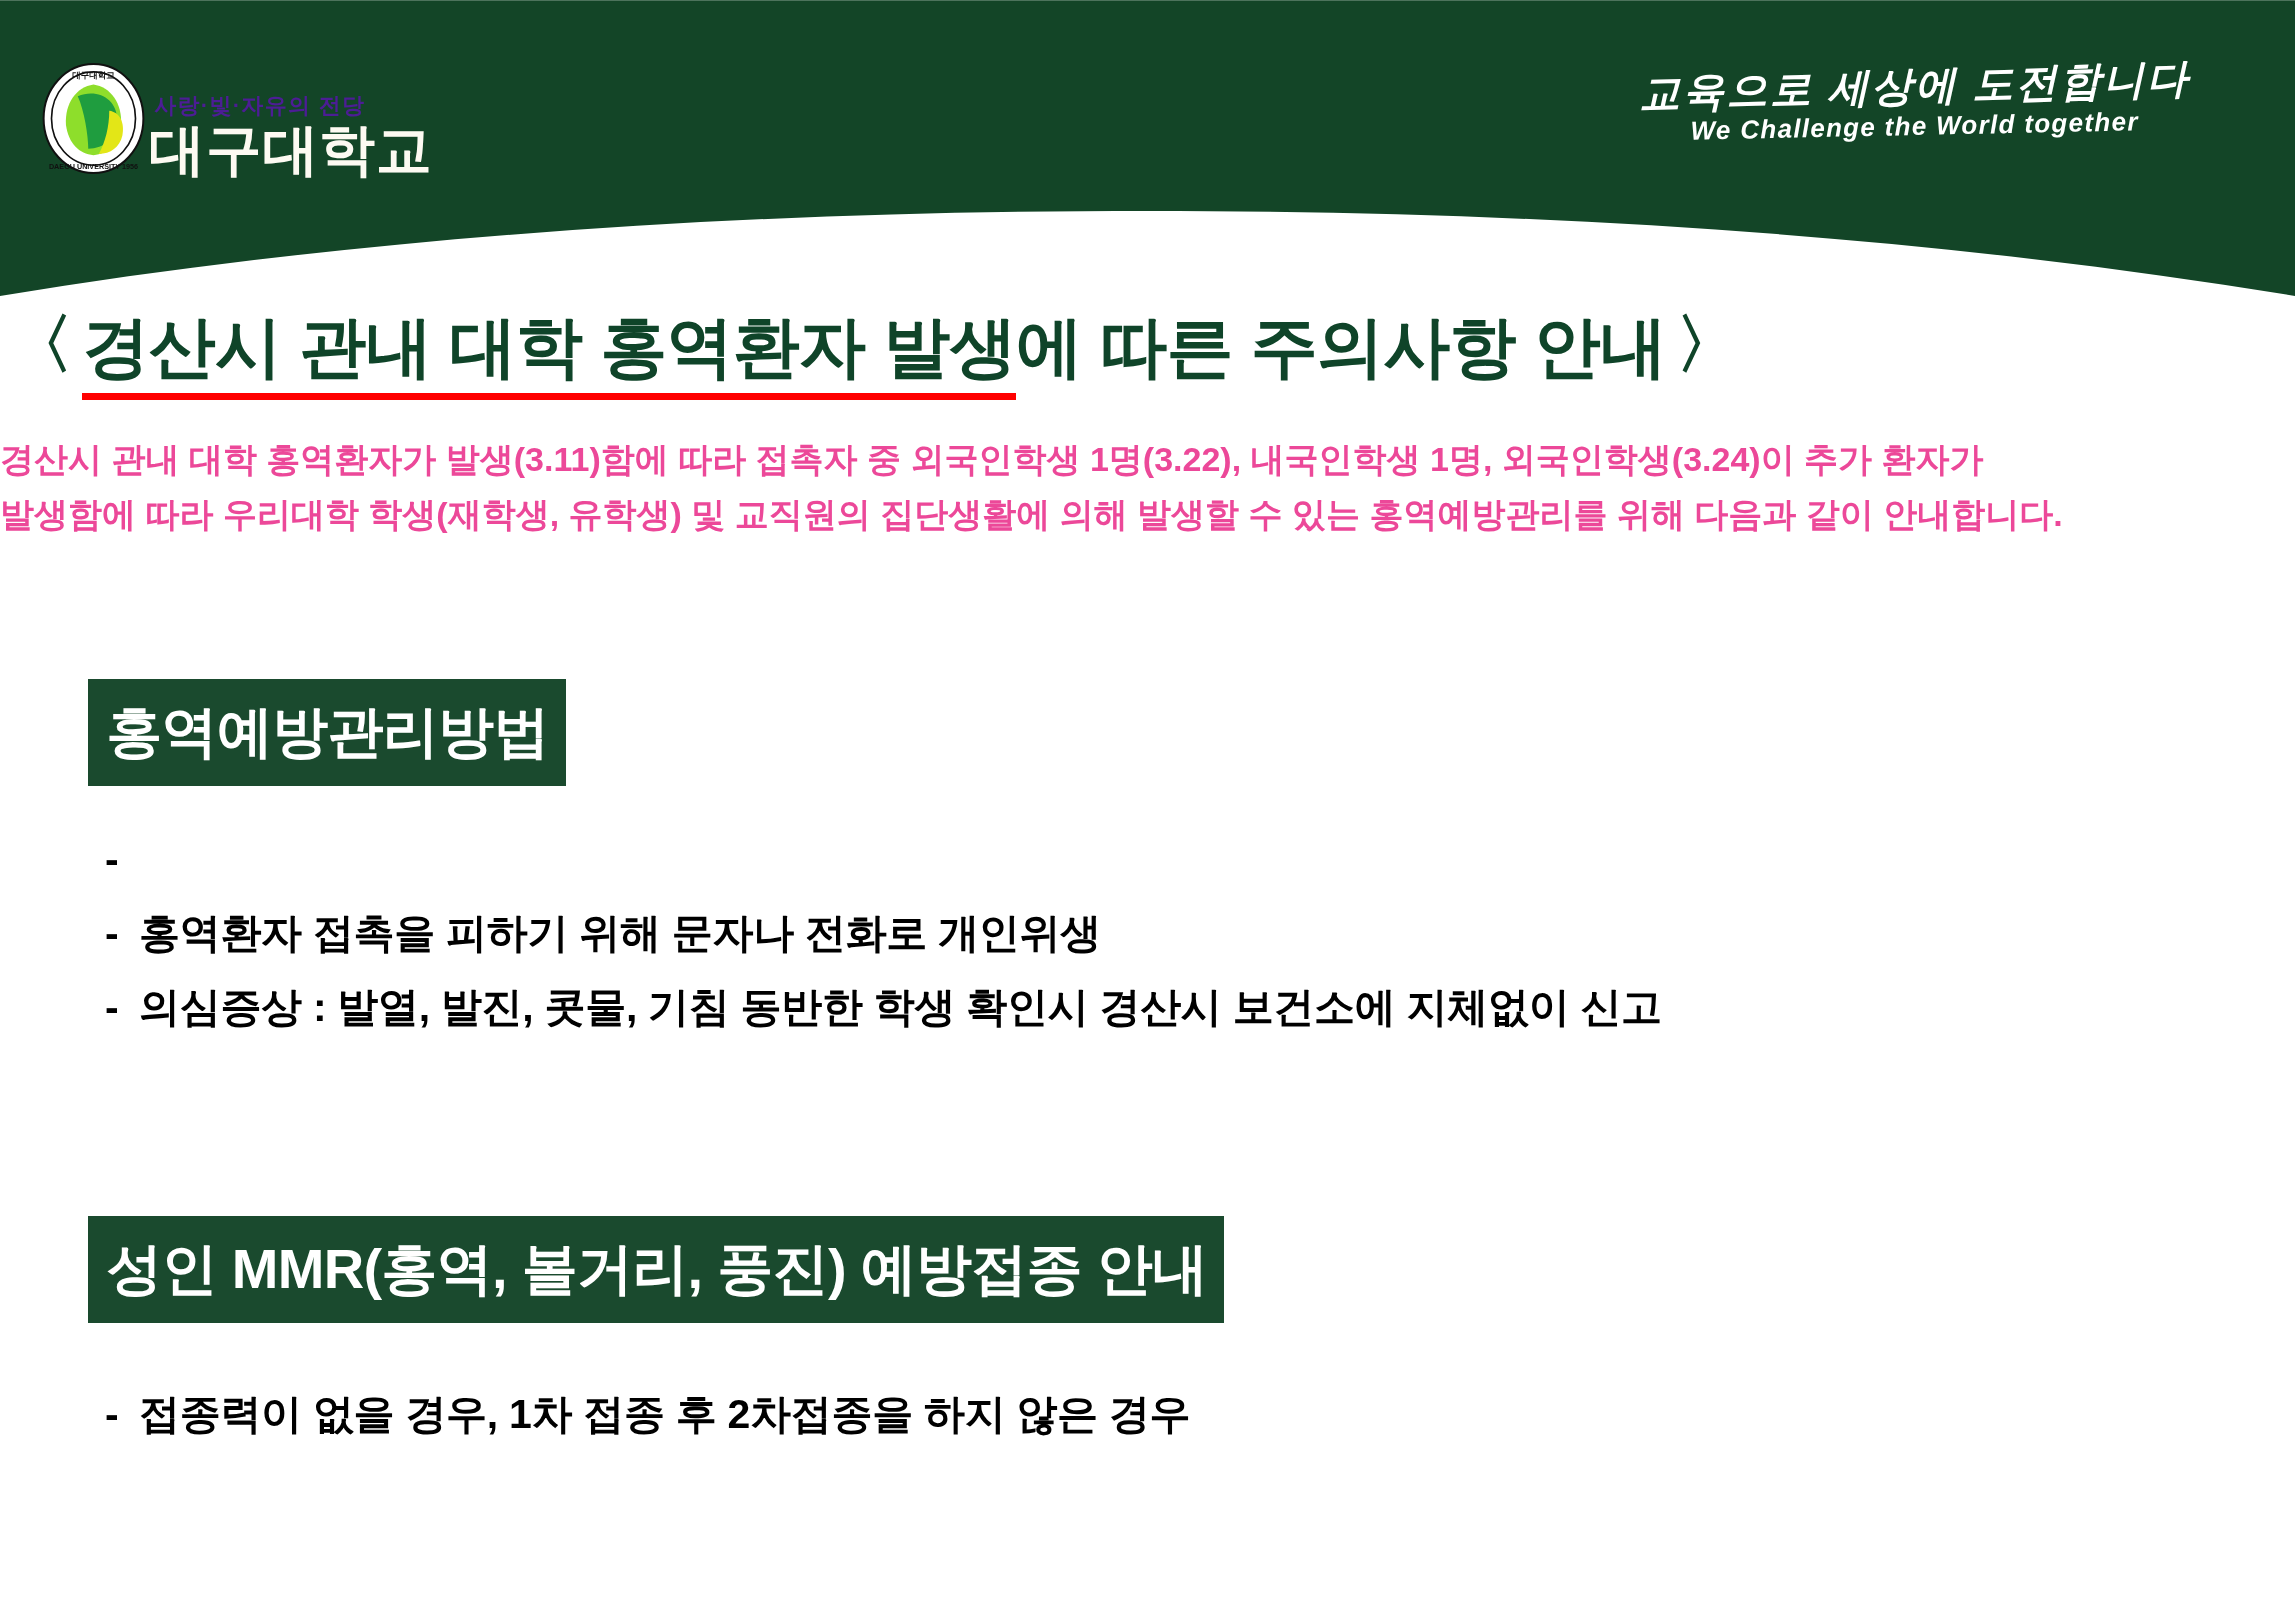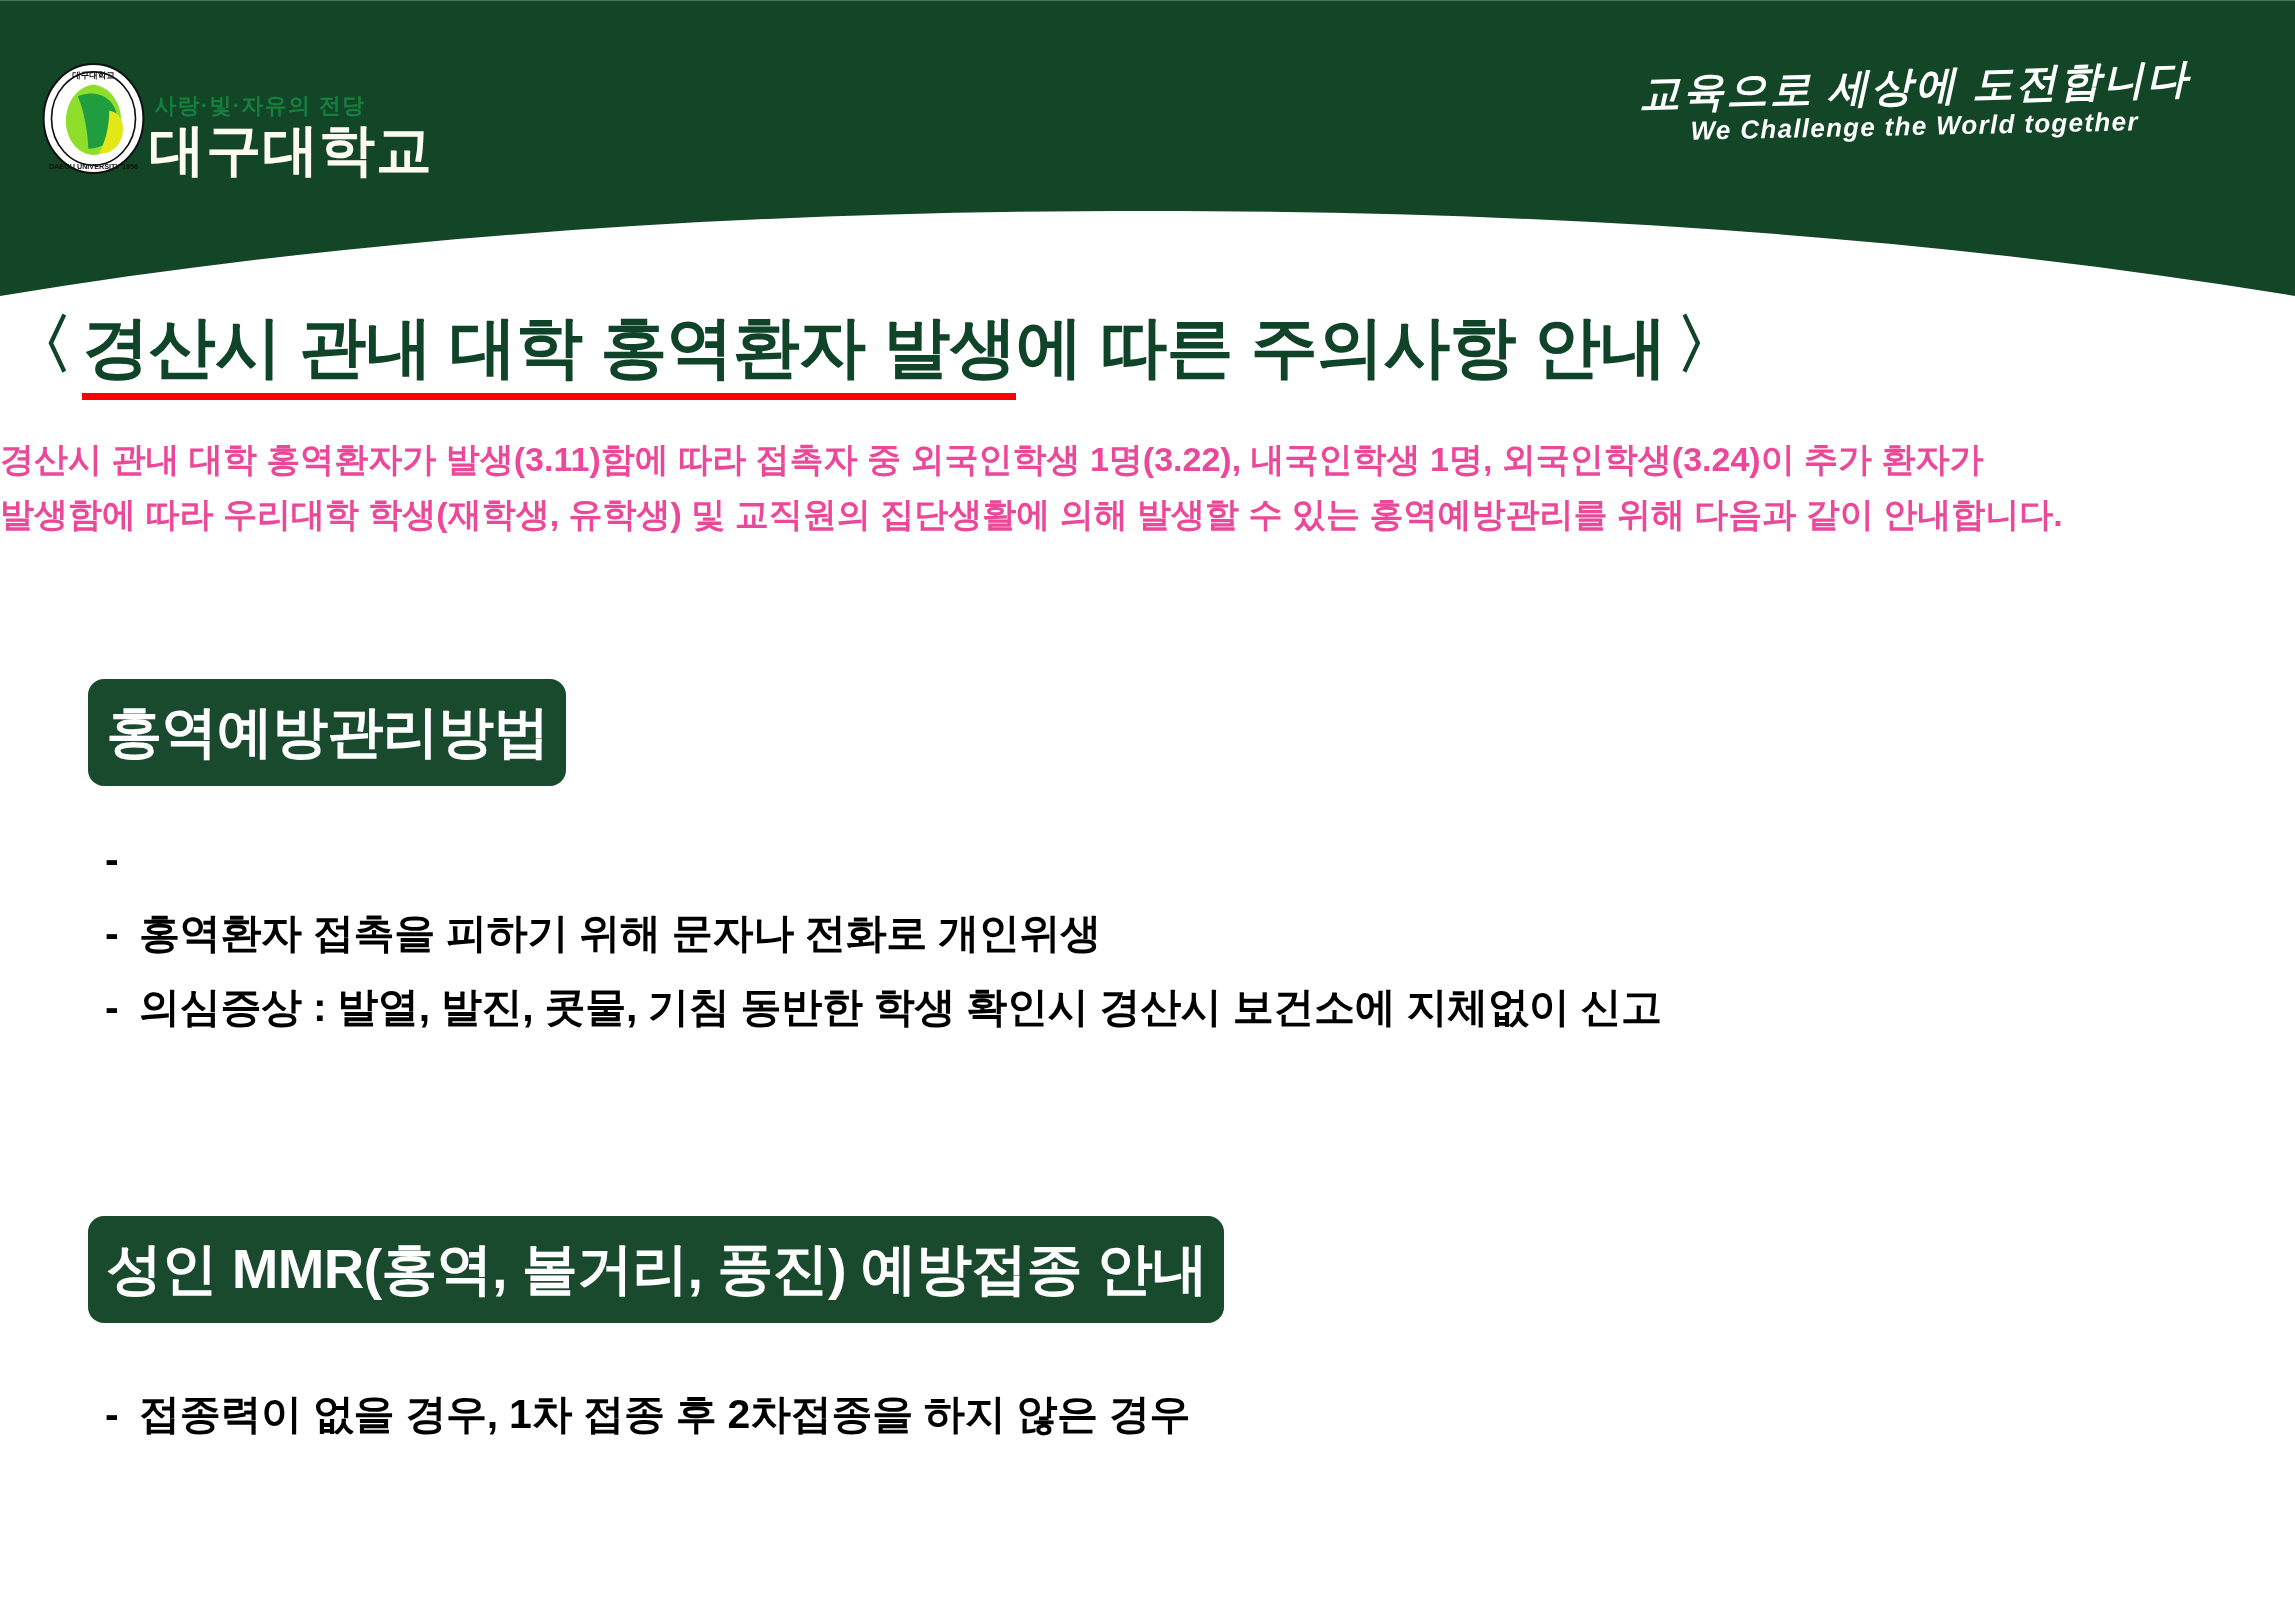--- a/index.html
+++ b/index.html
@@ -48,21 +48,21 @@
     flex: 0 0 auto;
     margin-bottom: 3.9px;
   }
   #brand-text {
     display: flex;
     flex-direction: column;
     justify-content: flex-end;
     padding-bottom: 2.6px;
   }
   #brand-tagline {
-    color: #15803d;
+    color: #4c1d95;
     font-size: 22px;
     font-weight: 600;
     letter-spacing: 1.3px;
     line-height: 1;
     margin-left: 5.2px;
     margin-bottom: 6.5px;
     white-space: nowrap;
   }
   #brand-name {
     color: #fdfaf2;
@@ -154,21 +154,20 @@
     position: absolute;
     background: #1a4a2e;
     color: #ffffff;
     font-weight: 700;
     display: flex;
     align-items: center;
     padding: 0 17px 0 18.3px;
     box-sizing: border-box;
     white-space: nowrap;
     letter-spacing: -0.7px;
-    border-radius: 16px;
   }
   #section-heading-1 {
     left: 88px;
     top: 679px;
     height: 107px;
     font-size: 56px;
   }
   #section-heading-2 {
     left: 88px;
     top: 1216px;

